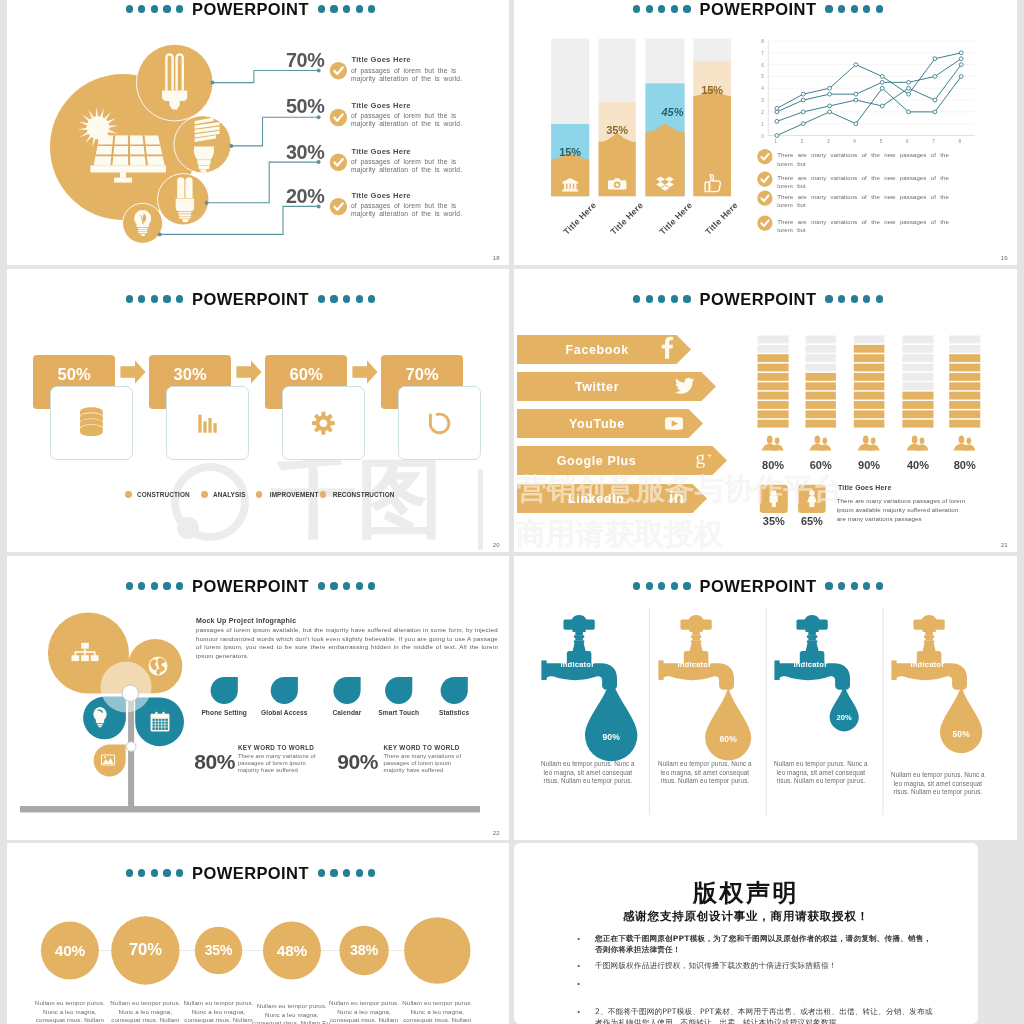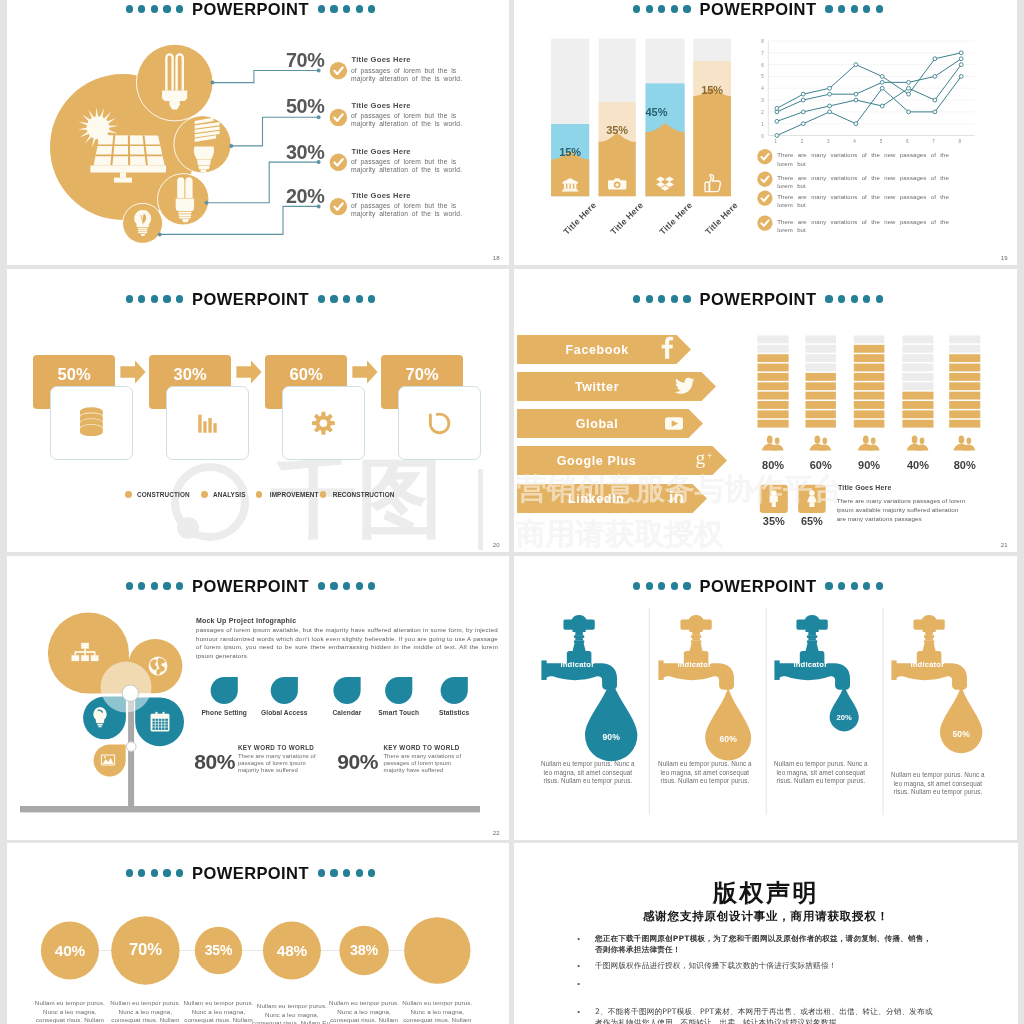--- a/index.html
+++ b/index.html
@@ -12,21 +12,21 @@
   }
   .grid { position:absolute; left:0; top:0; width:1024px; height:1024px; }
   .slide { position:absolute; background:#fff; overflow:hidden; }
   .s0 { left:7px;   top:0px;   width:502px; height:265px; }
   .s1 { left:514px; top:0px;   width:503px; height:265px; }
   .s2 { left:7px;   top:269px; width:502px; height:283px; }
   .s3 { left:514px; top:269px; width:503px; height:283px; }
   .s4 { left:7px;   top:556px; width:502px; height:284px; }
   .s5 { left:514px; top:556px; width:503px; height:284px; }
   .s6 { left:7px;   top:843px; width:502px; height:181px; }
-  .s7 { left:514px; top:843px; width:504px; height:181px; }
+  .s7 { left:514px; top:843px; width:464px; height:181px;border-radius:6px; }
 
   
   .hdr { position:absolute; left:0; width:100%; display:flex; align-items:center;
          justify-content:center; gap:9px; height:18px; padding-right:15px; }
   .hdr .dots { display:flex; gap:5.4px; align-items:center; }
   .hdr .dot { width:7.2px; height:7.2px; border-radius:50%; background:#247f97; }
   .hdr .ttl { font-weight:bold; font-size:16.5px; letter-spacing:0.4px; color:#111;
               line-height:18px; white-space:nowrap; }
   .pgnum { position:absolute; right:9px; bottom:4px; font-size:6px; color:#6a6a6a;
            letter-spacing:0.3px; }
@@ -269,21 +269,21 @@
   <path d="M0,1.4 L6.2,-2.3 L12.4,1.4 L6.2,5.2 Z" fill="#fdfaf0"></path>
   <path d="M-6.0,6.6 L0,2.9 L6.0,6.6 L0,10.2 Z" fill="#fdfaf0"></path>
 </g>
    <g transform="translate(198.14999999999995,183.0) scale(0.74)">
   <path d="M-3.0,-11.0 C-1.0,-12.0 1.4,-11.0 1.8,-8.8 C2.2,-6.6 0.8,-4.4 0.2,-2.6 L8.0,-2.6 C10.0,-2.6 11.4,-1.2 11.2,0.6 L9.6,9.0 C9.3,10.7 8.0,11.6 6.4,11.6 L-3.4,11.6 L-3.4,-1.0 C-1.8,-3.0 -1.0,-5.4 -1.4,-7.6 C-1.6,-9.0 -3.4,-9.6 -3.0,-11.0 Z" fill="none" stroke="#fdfaf0" stroke-width="1.9" stroke-linejoin="round"></path>
   <rect x="-9.6" y="-1.0" width="5.6" height="12.6" rx="1.2" fill="none" stroke="#fdfaf0" stroke-width="1.9"></rect>
 </g>
   </svg>
   <div class="barlabel" style="left:37.1px;top:146.0px;width:38.1px;text-align:center;color:#26616f;">15%</div>
   <div class="barlabel" style="left:84.6px;top:124.0px;width:37.1px;text-align:center;color:#8a6a30;">35%</div>
-  <div class="barlabel" style="left:131.5px;top:106.0px;width:38px;text-align:left;color:#26616f;">45%</div>
+  <div class="barlabel" style="left:131.5px;top:106.0px;width:38px;text-align:right;color:#26616f;font-style:italic;">45%</div>
   <div class="barlabel" style="left:179.3px;top:84.0px;width:37.7px;text-align:center;color:#8a6a30;">15%</div>
   <div class="cat-label" style="left:5.1px;width:72.1px;top:200.2px;">Title Here</div>
   <div class="cat-label" style="left:52.6px;width:71.1px;top:200.2px;">Title Here</div>
   <div class="cat-label" style="left:99.5px;width:73.1px;top:200.2px;">Title Here</div>
   <div class="cat-label" style="left:147.3px;width:71.7px;top:200.2px;">Title Here</div>
   <svg class="abs" style="left:0;top:0;width:503px;height:265px;" viewBox="0 0 503 265">
    <line x1="254.3" y1="135.50" x2="460.6" y2="135.50" stroke="#eeeeee" stroke-width="0.6"></line>
    <line x1="254.3" y1="123.69" x2="460.6" y2="123.69" stroke="#eeeeee" stroke-width="0.6"></line>
    <line x1="254.3" y1="111.88" x2="460.6" y2="111.88" stroke="#eeeeee" stroke-width="0.6"></line>
    <line x1="254.3" y1="100.06" x2="460.6" y2="100.06" stroke="#eeeeee" stroke-width="0.6"></line>
@@ -503,21 +503,21 @@
           <text x="-11" y="7" font-family="Liberation Sans, sans-serif" font-size="22" font-weight="bold" fill="#fdfaf0">in</text>
         </g>
   </svg>
   <div class="soc" style="left:23.2px;top:66.0px;width:120px;height:29.0px;">
         <div class="lbl" style="width:100%;justify-content:center;">Facebook</div>
       </div>
   <div class="soc" style="left:23.0px;top:103.0px;width:120px;height:29.0px;">
         <div class="lbl" style="width:100%;justify-content:center;">Twitter</div>
       </div>
   <div class="soc" style="left:23.0px;top:140.0px;width:120px;height:29.0px;">
-        <div class="lbl" style="width:100%;justify-content:center;">Global</div>
+        <div class="lbl" style="width:100%;justify-content:center;">YouTube</div>
       </div>
   <div class="soc" style="left:22.5px;top:177.0px;width:120px;height:29.0px;">
         <div class="lbl" style="width:100%;justify-content:center;">Google Plus</div>
       </div>
   <div class="soc" style="left:22.2px;top:215.0px;width:120px;height:29.0px;">
         <div class="lbl" style="width:100%;justify-content:center;">LinkedIn</div>
       </div>
   <svg class="abs" style="left:0;top:0;width:503px;height:283px;" viewBox="0 0 503 283">
    <rect x="243.5" y="150.74" width="31.1" height="7.86" fill="#e3b263"></rect>
    <rect x="243.5" y="141.38" width="31.1" height="7.86" fill="#e3b263"></rect>

